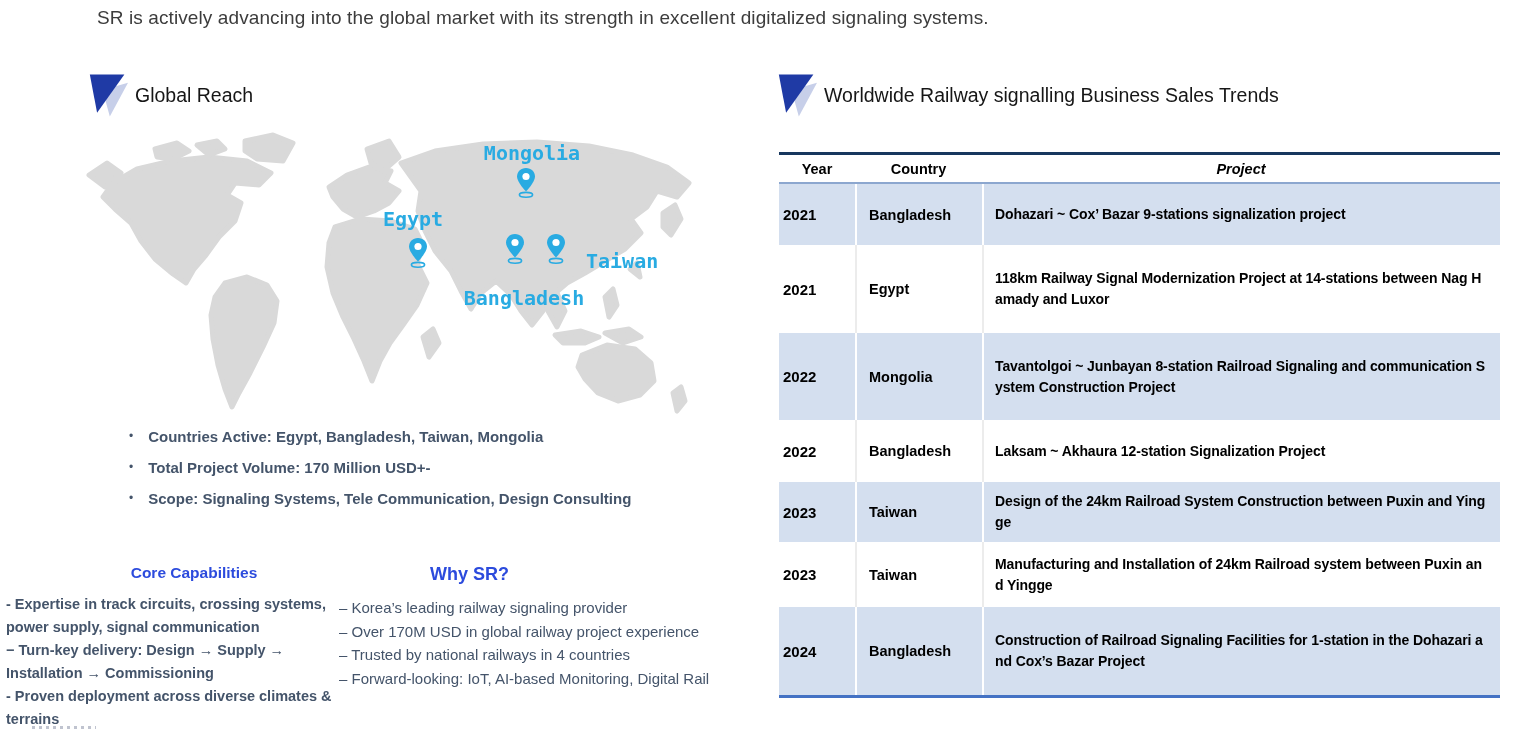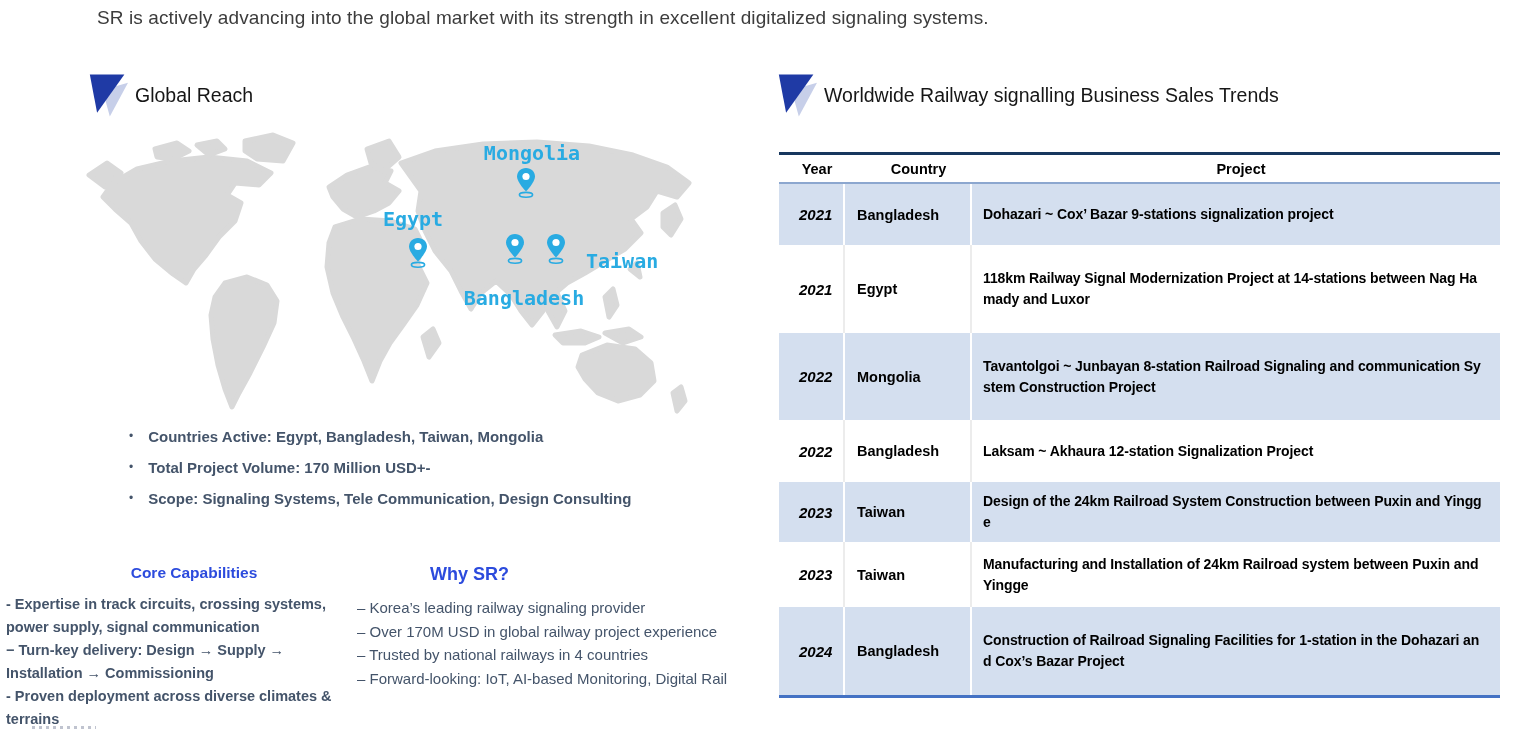--- a/index.html
+++ b/index.html
@@ -29,35 +29,35 @@
 
   
   .core-head{position:absolute;left:0;top:564px;width:300px;text-align:center;
              font-size:15.5px;font-weight:bold;color:#2C4BDD;margin-left:44px;}
   .core-body{position:absolute;left:6px;top:593px;width:330px;font-size:14.5px;font-weight:bold;
              color:#44546A;line-height:23px;}
 
   
   .why-head{position:absolute;left:430px;top:564px;width:230px;text-align:left;
             font-size:18px;font-weight:bold;color:#2C4BDD;}
-  .why-body{position:absolute;left:357px;top:596px;width:432px;font-size:15px;
+  .why-body{position:absolute;left:339px;top:596px;width:432px;font-size:15px;
             color:#44546A;line-height:23.5px;}
 
   
   .sales-table{position:absolute;left:779px;top:152px;width:721px;border-bottom:3px solid #4472C4;}
   .t-header{display:flex;align-items:center;height:27px;border-top:3px solid #17375E;
             border-bottom:2px solid #8CA7CF;background:#fff;}
   .thc{display:flex;align-items:center;justify-content:center;font-size:14.5px;font-weight:bold;color:#000;}
   .thc-year{width:76px;}
   .thc-country{width:127px;}
-  .thc-project{flex:1;}
+  .thc-project{flex:1;font-style:italic;}
   .t-row{display:flex;align-items:stretch;background:#fff;}
   .t-row.blue{background:#D4DFEF;}
   .tcell{display:flex;align-items:center;font-weight:bold;color:#000;box-sizing:border-box;}
-  .tcell-year{width:64px;padding-left:20px;font-size:15px;font-style:italic;}
+  .tcell-year{width:76px;padding-left:4px;font-size:15px;}
   .tcell-country{width:127px;padding-left:12px;font-size:14.5px;}
   .tcell-project{flex:1;padding:8px 14px 8px 11px;font-size:14px;line-height:21px;
                  word-break:break-all;letter-spacing:-0.1px;}
   .t-row.blue .tcell-country,.t-row.blue .tcell-project{border-left:2px solid #ffffff;}
   .t-row.white .tcell-country,.t-row.white .tcell-project{border-left:2px solid #ECECEC;}
 
   
   .footer-frag{position:absolute;left:32px;top:726px;width:64px;height:3px;opacity:.55;
     background:repeating-linear-gradient(90deg,#8C93A8 0 3px,transparent 3px 7px);}
 </style>

